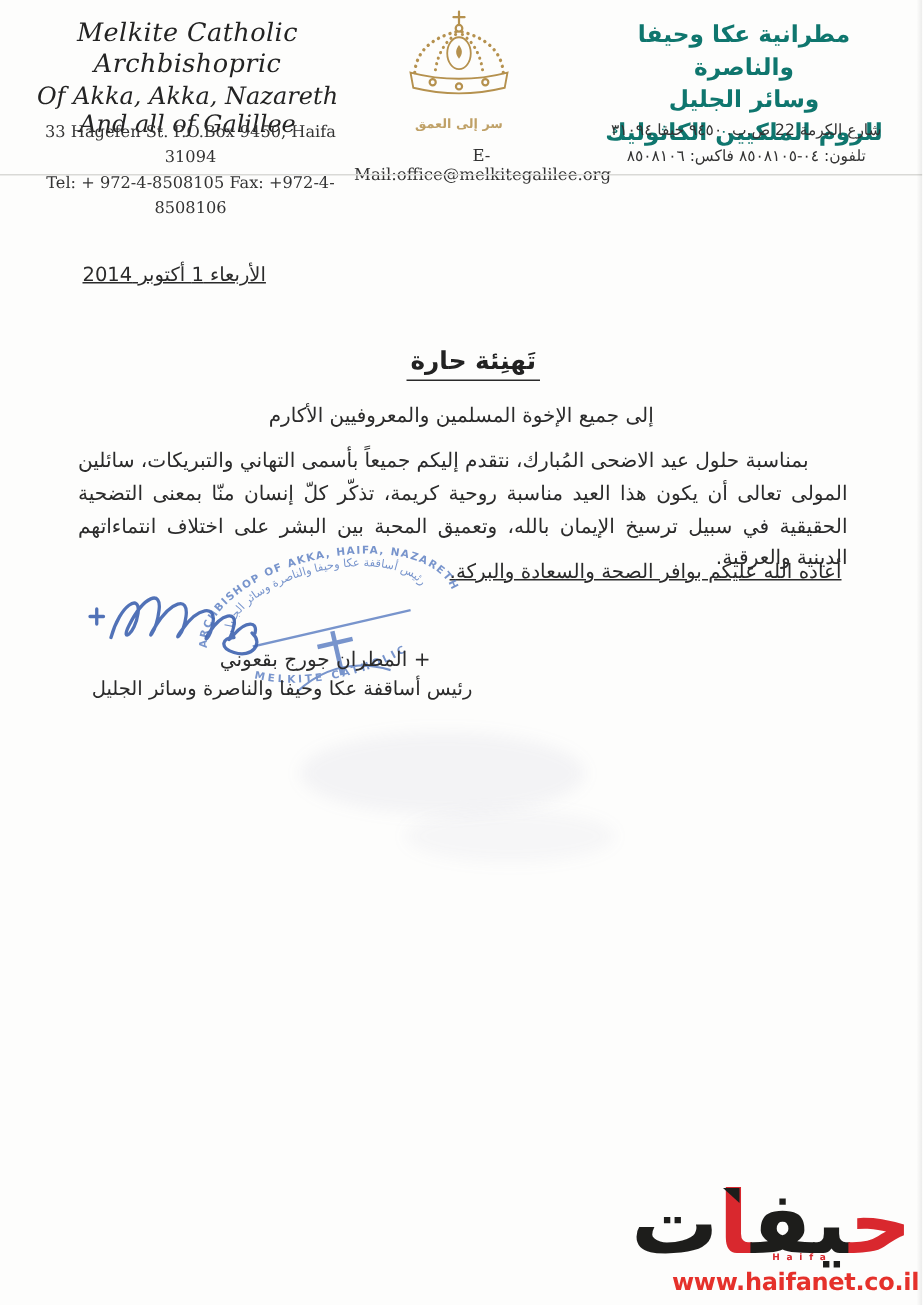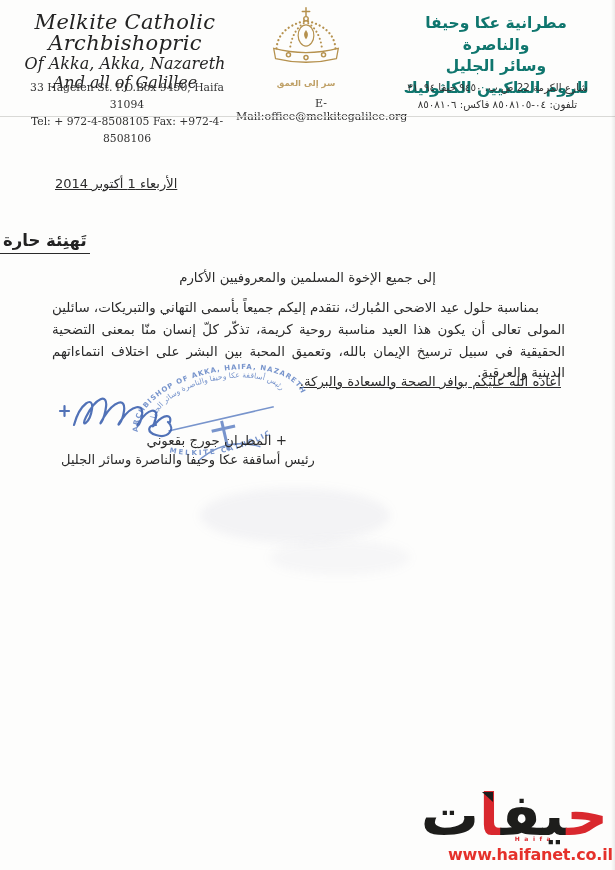--- a/index.html
+++ b/index.html
@@ -8,21 +8,21 @@
     position:relative; width:615px; height:870px;
     background:#fdfdfc; overflow:hidden;
     font-family:"DejaVu Sans", sans-serif; color:#2e2e2e;
   }
   .page::after{ content:''; position:absolute; right:0; top:0; bottom:0; width:4px;
     background:linear-gradient(to left, rgba(0,0,0,0.07), rgba(0,0,0,0)); pointer-events:none; }
 
   
   .eng-header{ position:absolute; left:14px; top:12px; width:222px; text-align:center;
     font-family:"DejaVu Serif", serif; font-style:italic; color:#232323; }
-  .eng-header .l1{ font-size:21px; line-height:21px; letter-spacing:.3px; }
+  .eng-header .l1{ font-size:17px; line-height:21px; letter-spacing:.3px; }
   .eng-header .l2{ font-size:16px; line-height:19px; }
   .eng-header .l3{ font-size:16px; line-height:19px; }
   .eng-address{ position:absolute; left:12px; top:79px; width:230px; text-align:center;
     font-family:"DejaVu Serif", serif; font-size:10.8px; line-height:17px; color:#333; }
   .email-line{ position:absolute; left:236px; top:97px; width:170px; text-align:center;
     font-family:"DejaVu Serif", serif; font-size:11px; color:#333; }
 
   .crown-wrap{ position:absolute; left:258px; top:5px; width:96px; text-align:center; }
   .crown-motto{ font-size:8.5px; color:#b5914e; margin-top:-3px; direction:rtl;
     font-weight:bold; letter-spacing:1px; opacity:.85; }
@@ -30,21 +30,21 @@
   .ar-header{ position:absolute; right:14px; top:13px; width:210px; text-align:center;
     direction:rtl; font-weight:bold; font-size:15.5px; line-height:21.5px; color:#0f766e; }
   .ar-address{ position:absolute; right:10px; top:79px; width:215px; text-align:center;
     direction:rtl; font-size:10.3px; line-height:16.5px; color:#333; }
 
   .separator{ position:absolute; left:0; right:0; top:116px; height:1px; background:#d9d9d6; }
 
   
   .date-line{ position:absolute; left:55px; top:176px; direction:rtl; font-size:13px; color:#2b2b2b;text-decoration:underline; }
 
-  .title-row{ position:absolute; left:0; right:0; top:231px; text-align:left; }
+  .title-row{ position:absolute; left:16px; right:0; top:231px; text-align:center; }
   .title-row span{ display:inline-block; direction:rtl; font-size:16.5px; font-weight:bold;
     color:#222; border-bottom:1.6px solid #2a2a2a; padding:0 3px 3px 3px; }
 
   .addressee{ position:absolute; left:0; right:0; top:270px; text-align:center;
     direction:rtl; font-size:13.3px; color:#2b2b2b; }
 
   .body-par{ position:absolute; left:52px; right:50px; top:297px; direction:rtl;
     text-align:justify; font-size:13.4px; line-height:21.8px; color:#2b2b2b;
     text-indent:26px; word-spacing:-0.3px; }
 

